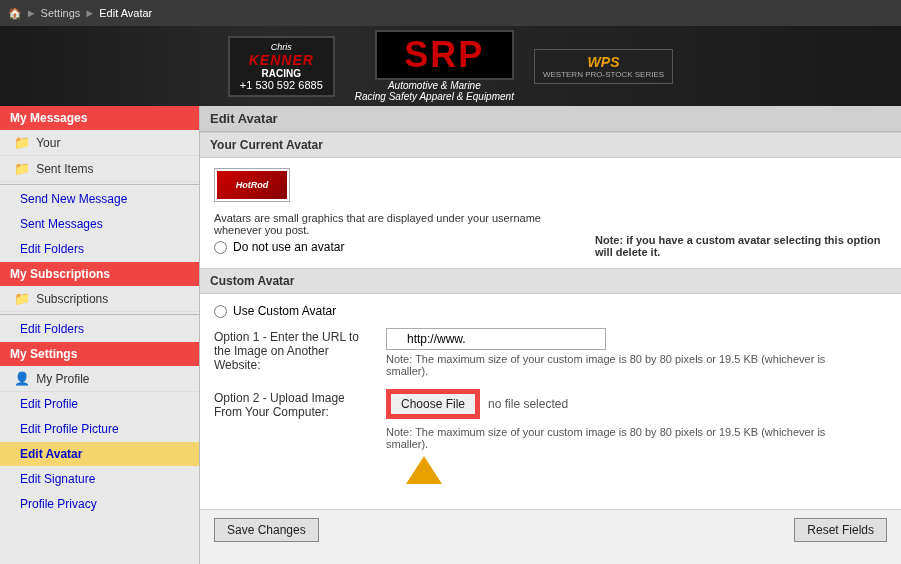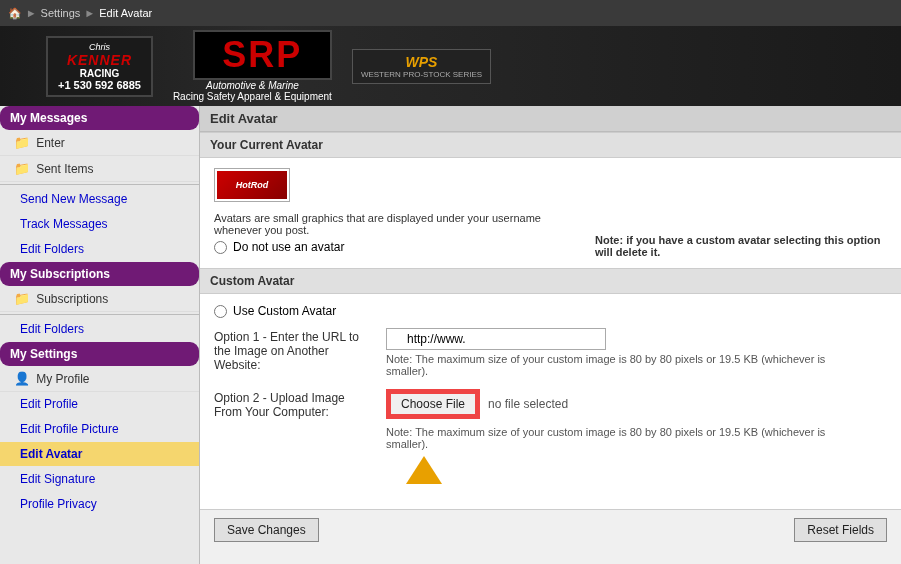--- a/index.html
+++ b/index.html
@@ -18,55 +18,54 @@
     .top-nav .separator { margin: 0 4px; color: #888; }
     .top-nav .breadcrumb-link { color: #ccc; text-decoration: none; }
     .top-nav .breadcrumb-current { color: #fff; }
 
     
     .banner {
       height: 80px;
       background: linear-gradient(to right, #1a1a1a 0%, #2a2a2a 30%, #1a1a1a 100%);
       display: flex;
       align-items: center;
-      justify-content: flex-start;
+      justify-content: center;
       overflow: hidden;
       position: relative;
-      padding-left: 46px;
     }
     .banner-inner {
       display: flex;
       align-items: center;
       gap: 20px;
     }
     .banner-kenner {
       background: #1a1a1a;
       border: 2px solid #444;
       padding: 4px 10px;
       text-align: center;
     }
     .banner-kenner .brand-line1 { font-size: 9px; color: #fff; font-style: italic; }
     .banner-kenner .brand-line2 { font-size: 14px; color: #cc0000; font-weight: bold; font-style: italic; letter-spacing: 1px; }
     .banner-kenner .brand-line3 { font-size: 10px; color: #fff; font-weight: bold; }
-    .banner-kenner .phone { font-size: 11px; color: #fff; font-weight: bold; }
+    .banner-kenner .phone { font-size: 11px; color: #fff; font-weight: normal; }
     .banner-srp {
       text-align: center;
     }
     .banner-srp .srp-logo {
       font-size: 36px;
       font-weight: 900;
       color: #cc0000;
       background: #000;
       padding: 2px 10px;
       border: 2px solid #444;
       letter-spacing: 2px;
       margin-left: 20px;
     }
     .banner-srp .srp-text1 { font-size: 10px; color: #fff; font-style: italic; }
-    .banner-srp .srp-text2 { font-size: 10px; color: #fff; }
+    .banner-srp .srp-text2 { font-size: 10px; color: #fff; font-style: italic; }
     .banner-wps {
       text-align: center;
       border: 1px solid #555;
       padding: 4px 8px;
       background: #222;
     }
     .banner-wps .wps-text { font-size: 14px; color: #e8a000; font-weight: bold; font-style: italic; }
     .banner-wps .wps-sub { font-size: 8px; color: #aaa; }
 
     
@@ -77,26 +76,25 @@
 
     
     .sidebar {
       width: 200px;
       background: #e8e8e8;
       border-right: 1px solid #bbb;
       flex-shrink: 0;
       overflow-y: auto;
     }
     .sidebar-section-header {
-      background: #701a75;
+      background: #ef4444;
       color: #fff;
       font-size: 12px;
       font-weight: bold;
       padding: 5px 10px;
-      border-radius: 9px;
     }
     .sidebar-item {
       display: flex;
       align-items: center;
       padding: 5px 10px 5px 14px;
       color: #333;
       cursor: pointer;
       border-bottom: 1px solid #ddd;
       font-size: 12px;
     }
@@ -300,29 +298,29 @@
   </div>
 </div>
 
 <div class="main-layout">
 
   <div class="sidebar">
 
     <div class="sidebar-section-header">My Messages</div>
     <div class="sidebar-item">
       <span class="folder-icon">📁</span>
-      <span>Enter</span>
+      <span>Your</span>
     </div>
     <div class="sidebar-item">
       <span class="folder-icon">📁</span>
       <span>Sent Items</span>
     </div>
     <div class="sidebar-divider"></div>
     <div class="sidebar-item-plain">Send New Message</div>
-    <div class="sidebar-item-plain">Track Messages</div>
+    <div class="sidebar-item-plain">Sent Messages</div>
     <div class="sidebar-item-plain">Edit Folders</div>
 
     <div class="sidebar-section-header">My Subscriptions</div>
     <div class="sidebar-item">
       <span class="folder-icon">📁</span>
       <span>Subscriptions</span>
     </div>
     <div class="sidebar-divider"></div>
     <div class="sidebar-item-plain">Edit Folders</div>
 

